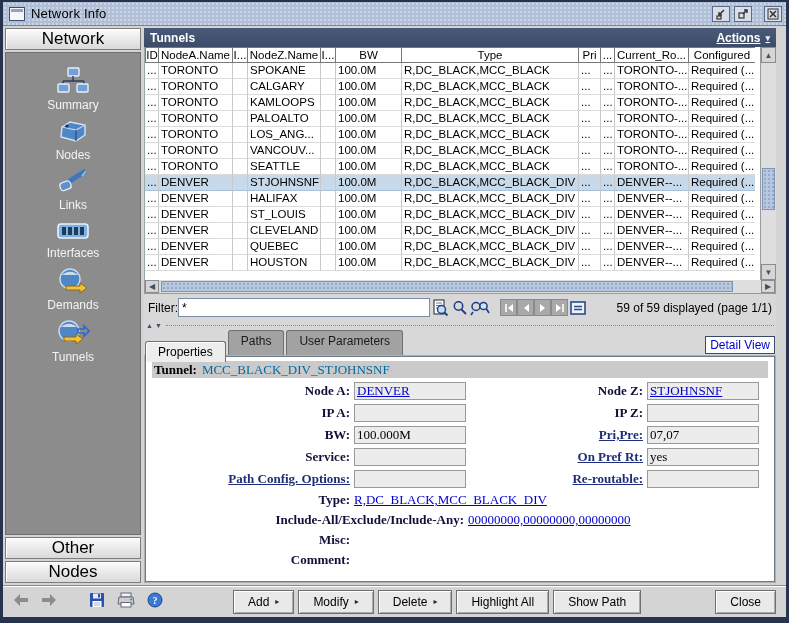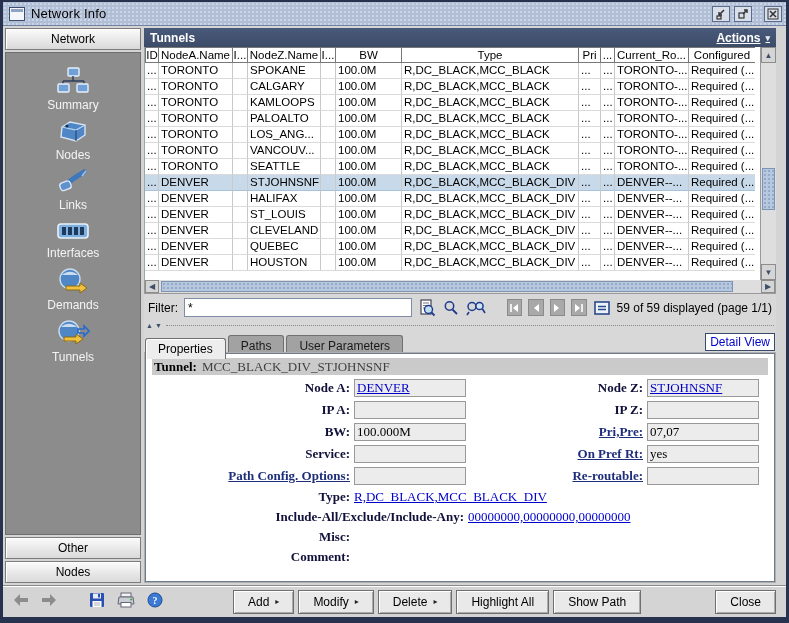--- a/index.html
+++ b/index.html
@@ -26,21 +26,21 @@
   .win-btn.close { margin-left:8px; }
   .win-btn svg { display:block; }
 
   
   .body-row { flex:1 1 auto; display:flex; background:#D4D4D4; padding:2px 10px 2px 2px; min-height:0; }
 
   
   .sidebar { flex:0 0 136px; display:flex; flex-direction:column; gap:2px; margin-right:3px; }
   .side-btn { height:22px; flex:0 0 22px; background:linear-gradient(#FBFBFB,#D9D9D9);
     border:1px solid #7C7C7C; box-shadow:inset 1px 1px 0 #FFF;
-    font-size:12px; color:#000; display:flex; align-items:center; justify-content:center; }
+    font-size:17px; color:#000; display:flex; align-items:center; justify-content:center; }
   .side-panel { flex:1 1 auto; background:#8C8C8C; border:1px solid #6E6E6E;
     display:flex; flex-direction:column; align-items:center; padding-top:14px; gap:7px; overflow:hidden; }
   .side-item { display:flex; flex-direction:column; align-items:center; gap:3px; width:100%; }
   .side-item .label { color:#F4F4F4; font-size:12px; }
   .side-item svg { display:block; }
 
   
   .main { flex:1 1 auto; display:flex; flex-direction:column; min-width:0; }
 
   .panel-header { height:19px; flex:0 0 19px; background:linear-gradient(#49597A,#3C4C68);
@@ -77,21 +77,21 @@
     background-size:4px 4px; border:1px solid #7E94B5; }
   .hscroll { flex:0 0 14px; display:flex; background:#DEDEDE; border:1px solid #9A9A9A; border-top:none; }
   .h-track { flex:1 1 auto; position:relative; }
   .h-thumb { position:absolute; top:1px; bottom:1px; left:2px; width:95%;
     background:#B7C8DE; background-image:radial-gradient(#93AACA 26%, transparent 27%);
     background-size:4px 4px; border:1px solid #7E94B5; }
   .sb-btn.h { flex:0 0 14px; }
 
   
   .filter-row { flex:0 0 27px; display:flex; align-items:center; background:#D8D8D8;
-    padding:0 4px; gap:6px; }
+    padding:0 4px; }
   .filter-label { font-size:12px; color:#000; }
   .filter-input { width:252px; height:19px; border:1px solid #7E8CA8; background:#FFF;
     font-size:12px; font-family:"Liberation Sans",sans-serif; padding:0 3px; color:#000; }
   .icon-btn { width:20px; height:20px; display:flex; align-items:center; justify-content:center; }
   .nav-btn { width:17px; height:17px; background:#A9A9A9; border:1px solid #8A8A8A;
     display:flex; align-items:center; justify-content:center; }
   .nav-btn svg { display:block; }
   .status-text { margin-left:auto; font-size:12px; color:#000; white-space:nowrap; }
 
   
@@ -99,33 +99,33 @@
   .split-arrows { display:flex; gap:2px; margin-right:4px; }
   .split-arrows span { font-size:7px; color:#3E5068; line-height:8px; }
   .split-line { flex:1; border-top:1px dotted #8A8A8A; }
 
   
   .tab-row { flex:0 0 23px; display:flex; align-items:flex-end; background:#D8D8D8; padding:0 1px; }
   .tab { font-size:12px; padding:3px 12px 3px; border:1px solid #707070; border-bottom:none;
     border-radius:3px 3px 0 0; margin-right:2px; }
   .tab.active { background:#EDEDED; color:#000; height:21px;
     box-shadow:inset 1px 1px 0 #FFF; position:relative; top:6px; }
-  .tab.inactive { background:#A2A2A2; color:#1A1A1A; height:18px; }
+  .tab.inactive { background:#A2A2A2; color:#1A1A1A; height:26px; }
   .detail-view { margin-left:auto; margin-bottom:2px; border:1px solid #3A4A6B; background:#FFF;
     color:#0000CC; font-size:12px; padding:1px 4px; }
 
   
   .props { flex:1 1 auto; background:#FFF; border:1px solid #6E7B88;
     box-shadow:inset 0 0 0 1px #FFF, 0 0 0 1px #AFAFAF; margin:0 1px 1px 1px;
     padding:4px 6px; overflow:hidden;
     font-family:"Liberation Serif", serif; }
   .props-header { background:#CACACA; height:17px; font-size:13px; padding:0 2px;
     display:flex; align-items:center; gap:5px; margin-bottom:4px; }
   .props-header .hl { font-weight:bold; color:#000; }
-  .props-header .hv { color:#404040; }
+  .props-header .hv { color:#0369a1; }
   .pgrid { display:grid; grid-template-columns:200px 112px 177px 112px;
     row-gap:4px; column-gap:2px; align-items:center; font-size:13px; }
   .plabel { text-align:right; font-weight:bold; color:#10103A; padding-right:2px; white-space:nowrap; }
   .plabel.link { color:#1F2E7A; text-decoration:underline; }
   .pbox { height:18px; background:#ECECEC; border:1px solid #999;
     padding:0 2px; display:flex; align-items:center; overflow:hidden; }
   .pbox .val { color:#000; white-space:nowrap; }
   .pbox .vlink { color:#0000CC; text-decoration:underline; white-space:nowrap; }
   .pfree { display:flex; align-items:center; }
   .pfree .vlink { color:#0000CC; text-decoration:underline; white-space:nowrap; }

